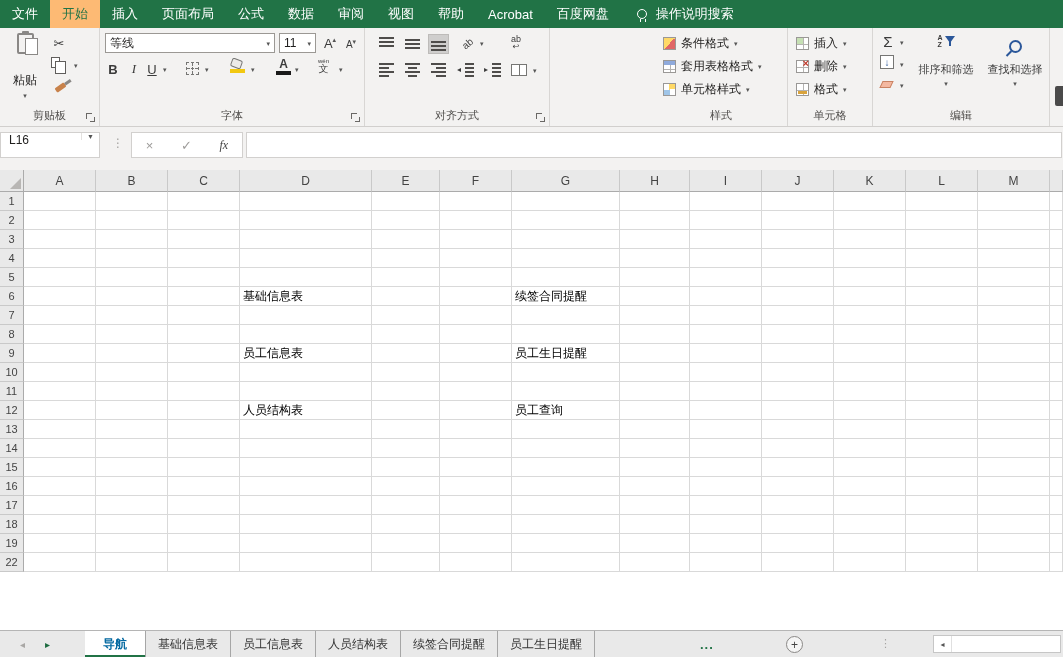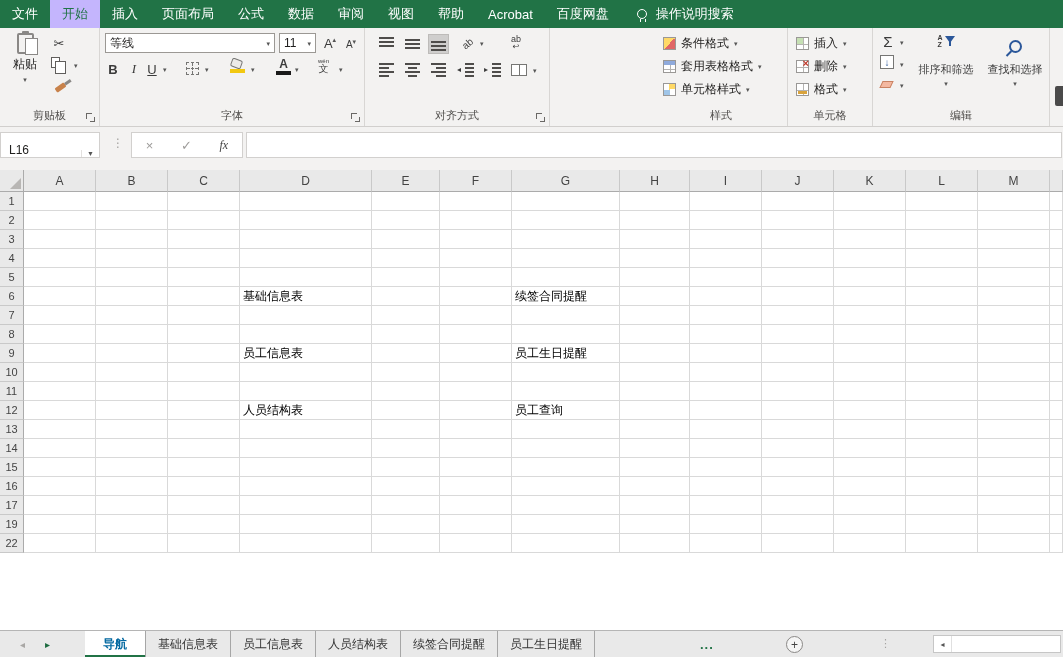--- a/index.html
+++ b/index.html
@@ -4,21 +4,21 @@
 <style>
   * { margin:0; padding:0; box-sizing:border-box; }
   html,body { width:1063px; height:657px; }
   body { position:relative; overflow:hidden; background:#fff;
          font-family:"Liberation Sans","DejaVu Sans",sans-serif; }
 
   
   .menubar { position:absolute; left:0; top:0; right:0; height:28px; background:#217346;
              display:flex; align-items:stretch; color:#fff; font-size:13px; }
   .menu-item { padding:0 12px; display:flex; align-items:center; white-space:nowrap; cursor:default; }
-  .menu-item.active { background:#c4b5fd; color:#217346; }
+  .menu-item.active { background:#fdba74; color:#217346; }
   .menu-search { display:flex; align-items:center; gap:9px; margin-left:16px; }
   .bulb { width:10px; height:10px; border:1px solid #fff; border-radius:50%; position:relative; }
   .bulb::after { content:""; position:absolute; left:2px; bottom:-4px; width:4px; height:3px;
                  border-left:1px solid #fff; border-right:1px solid #fff; }
 
   
   .ribbon { position:absolute; top:28px; left:0; right:0; height:99px; background:#f3f2f1;
             border-bottom:1px solid #d1cfcd; }
   .rgroup { position:absolute; top:0; bottom:0; border-right:1px solid #d8d6d4; }
   .rgroup-label { position:absolute; bottom:3px; left:0; right:0; text-align:center;
@@ -106,21 +106,21 @@
   .funnel::after { content:""; position:absolute; left:-1px; top:-2px; width:2px; height:5px; background:#2b579a; }
   .mag { width:13px; height:13px; border:2px solid #2b579a; border-radius:50%; position:relative; }
   .mag::after { content:""; position:absolute; width:2px; height:7px; background:#2b579a; transform:rotate(45deg); left:-3px; top:8px; }
   .bigbtn { position:absolute; display:flex; flex-direction:column; align-items:center; }
   .bigbtn .blab { font-size:11px; color:#3b3b3b; margin-top:4px; white-space:nowrap; }
   .bigbtn .car { margin-top:3px; }
 
   
   .formula-row { position:absolute; top:127px; left:0; right:0; height:43px; background:#f3f2f1; }
   .name-box { position:absolute; left:0; top:5px; width:100px; height:26px; background:#fff;
-              border:1px solid #d2d0ce; display:flex; align-items:flex-end; font-size:12px; color:#201f1e; }
+              border:1px solid #d2d0ce; display:flex; align-items:flex-start; font-size:12px; color:#201f1e; }
   .name-box .nv { padding-left:8px; flex:1; }
   .name-box .nc { width:18px; text-align:center; border-left:1px solid #e3e1df; color:#555; font-size:7px; }
   .fdots { position:absolute; left:112px; top:9px; color:#a6a4a2; font-size:12px; }
   .fbtns { position:absolute; left:131px; top:5px; width:112px; height:26px; background:#fff; border:1px solid #d2d0ce;
            display:flex; align-items:center; justify-content:space-around; }
   .fbtns .fb { color:#9d9b99; font-size:13px; }
   .fbtns .fx { color:#444; font-size:12px; font-family:"Liberation Serif",serif; font-style:italic; }
   .finput { position:absolute; left:246px; top:5px; right:1px; height:26px; background:#fff; border:1px solid #d2d0ce;
             font-size:12px; color:#201f1e; display:flex; align-items:center; padding:0 4px; }
 
@@ -181,21 +181,21 @@
     <span class="bulb"></span>
     <span>操作说明搜索</span>
   </div>
 </div>
 
 <div class="ribbon">
 
   <div class="rgroup" style="left:0;width:100px">
     <div class="abs" style="left:6px;top:3px;width:38px;text-align:center">
       <div class="clip" style="margin:2px auto 0"></div>
-      <div class="btxt" style="margin-top:2px">粘贴</div>
+      <div class="btxt" style="margin-top:18px">粘贴</div>
       <div class="car" style="margin-top:3px">▾</div>
     </div>
     <div class="ib" style="left:50px;top:6px;width:18px;height:18px;font-size:13px">
       <span>✂</span>
     </div>
     <div class="ib" style="left:51px;top:29px">
       <span class="copy-i"></span>
     </div>
     <span class="car abs" style="left:74px;top:34px">▾</span>
     <div class="ib" style="left:51px;top:52px;width:18px;height:14px">
@@ -696,20 +696,37 @@
         <div class="cell" style="width: 108px;"></div>
         <div class="cell" style="width: 70px;"></div>
         <div class="cell" style="width: 72px;"></div>
         <div class="cell" style="width: 72px;"></div>
         <div class="cell" style="width: 72px;"></div>
         <div class="cell" style="width: 72px;"></div>
         <div class="cell" style="width: 72px;"></div>
         <div class="cell" style="width: 13px;"></div>
       </div>
       <div class="grid-row">
+        <div class="row-h">18</div>
+        <div class="cell" style="width: 72px;"></div>
+        <div class="cell" style="width: 72px;"></div>
+        <div class="cell" style="width: 72px;"></div>
+        <div class="cell" style="width: 132px;"></div>
+        <div class="cell" style="width: 68px;"></div>
+        <div class="cell" style="width: 72px;"></div>
+        <div class="cell" style="width: 108px;"></div>
+        <div class="cell" style="width: 70px;"></div>
+        <div class="cell" style="width: 72px;"></div>
+        <div class="cell" style="width: 72px;"></div>
+        <div class="cell" style="width: 72px;"></div>
+        <div class="cell" style="width: 72px;"></div>
+        <div class="cell" style="width: 72px;"></div>
+        <div class="cell" style="width: 13px;"></div>
+      </div>
+      <div class="grid-row">
         <div class="row-h">19</div>
         <div class="cell" style="width: 72px;"></div>
         <div class="cell" style="width: 72px;"></div>
         <div class="cell" style="width: 72px;"></div>
         <div class="cell" style="width: 132px;"></div>
         <div class="cell" style="width: 68px;"></div>
         <div class="cell" style="width: 72px;"></div>
         <div class="cell" style="width: 108px;"></div>
         <div class="cell" style="width: 70px;"></div>
         <div class="cell" style="width: 72px;"></div>

